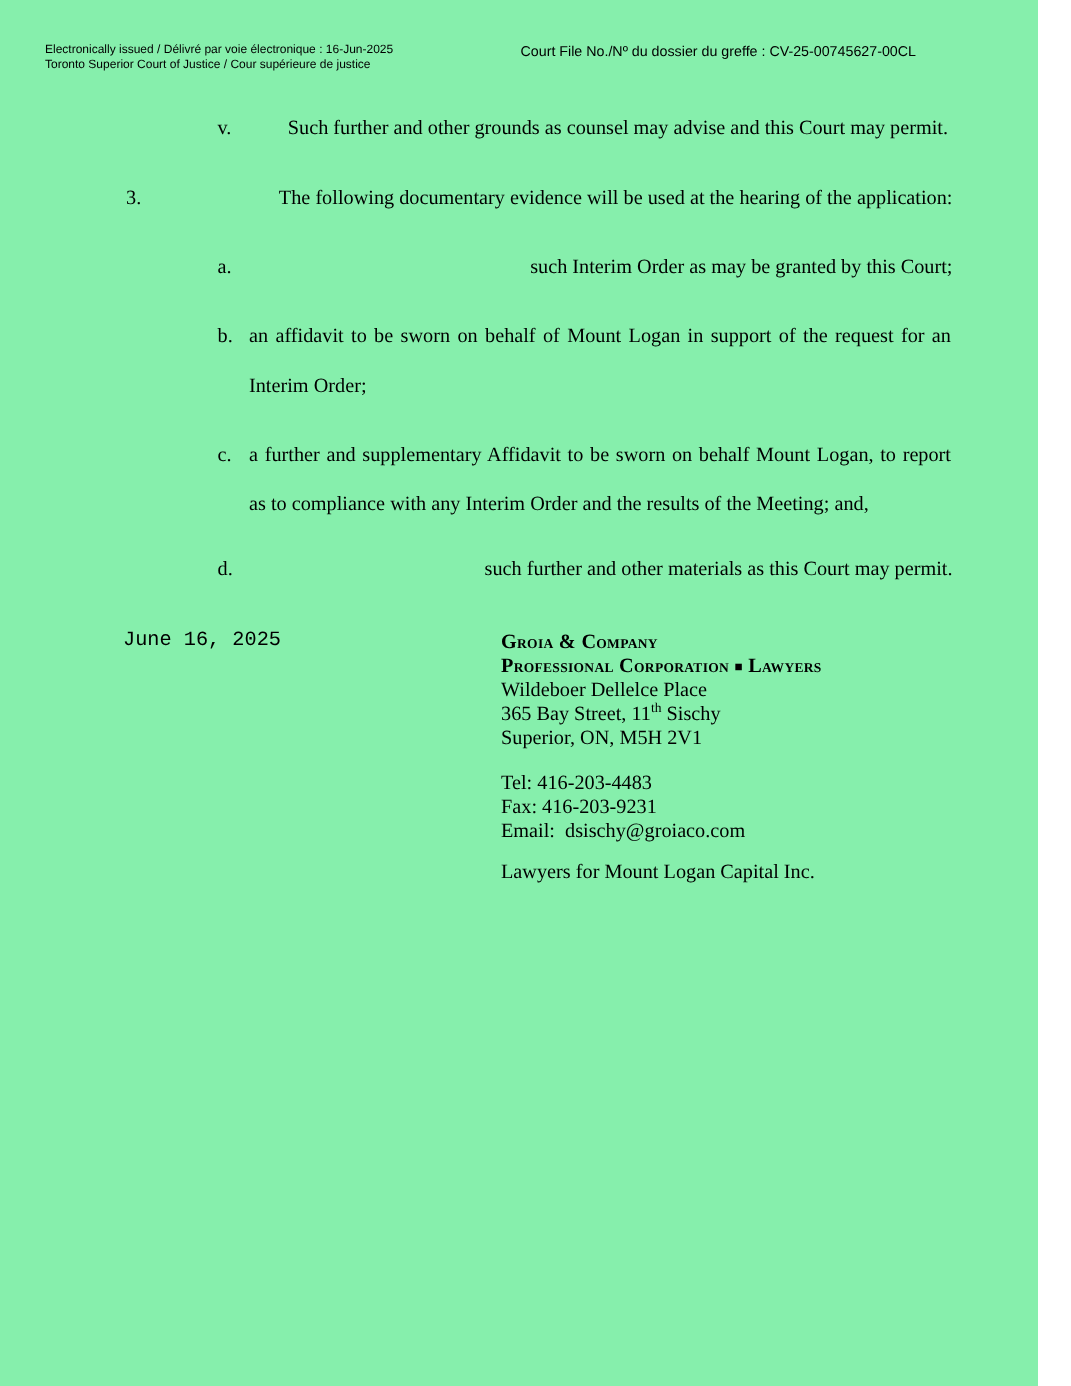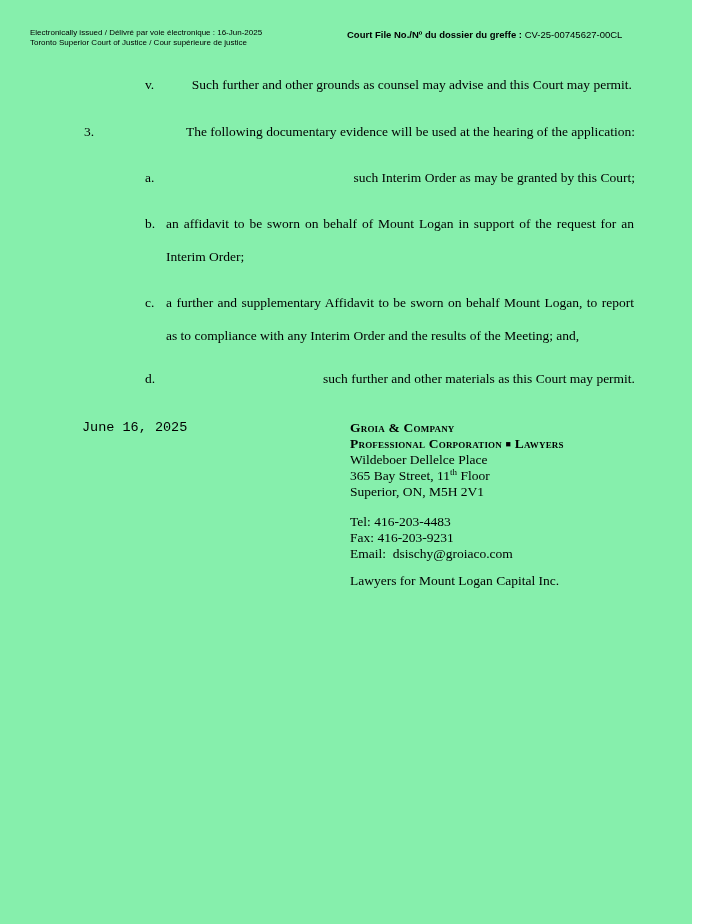--- a/index.html
+++ b/index.html
@@ -26,21 +26,21 @@
   }
   .header-right {
     position: absolute;
     left: 347px;
     top: 29px;
     font-family: "Liberation Sans", sans-serif;
     font-size: 9.5px;
     line-height: 11px;
     white-space: nowrap;
   }
-  .header-right .label { font-weight: bold; margin-top: 29px; }
+  .header-right .label { font-weight: normal; margin-top: 29px; }
   
   .para {
     position: absolute;
     display: flex;
     font-size: 13.5px;
     line-height: 32.5px;
   }
   .para .marker { flex: 0 0 auto; }
   .para .text { flex: 1 1 auto; text-align: justify; }
   .para.single .text { text-align: right; }
@@ -57,21 +57,21 @@
   .date-block {
     position: absolute;
     left: 82px;
     top: 420px;
     font-size: 13.5px;
     line-height: 16px;
     font-family: Liberation Mono, monospace;
   }
   .firm-block {
     position: absolute;
-    left: 350px;
+    left: 334px;
     top: 420px;
     width: 320px;
     font-size: 13.5px;
     line-height: 16px;
   }
   .firm-line { white-space: pre-wrap; }
   .caps-bold {
     font-weight: bold;
     font-variant: small-caps;
     letter-spacing: 0.2px;
@@ -127,21 +127,21 @@
     <span class="marker marker-sub">d.</span>
     <span class="text">such further and other materials as this Court may permit.</span>
   </div>
 
   <div class="date-block">June 16, 2025</div>
 
   <div class="firm-block">
     <div class="firm-line caps-bold">Groia &amp; Company</div>
     <div class="firm-line caps-bold"><span>Professional Corporation </span><span class="sq">■</span><span> Lawyers</span></div>
     <div class="firm-line">Wildeboer Dellelce Place</div>
-    <div class="firm-line"><span>365 Bay Street, 11</span><sup>th</sup><span> Floor</span></div>
+    <div class="firm-line"><span>365 Bay Street, 11</span><sup>th</sup><span> Sischy</span></div>
     <div class="firm-line">Superior, ON, M5H 2V1</div>
     <div class="gap-sm"></div>
     <div class="firm-line">Tel: 416-203-4483</div>
     <div class="firm-line">Fax: 416-203-9231</div>
     <div class="firm-line">Email:  dsischy@groiaco.com</div>
     <div class="gap-md"></div>
     <div class="firm-line italic">Lawyers for Mount Logan Capital Inc.</div>
   </div>
 
 </div>

